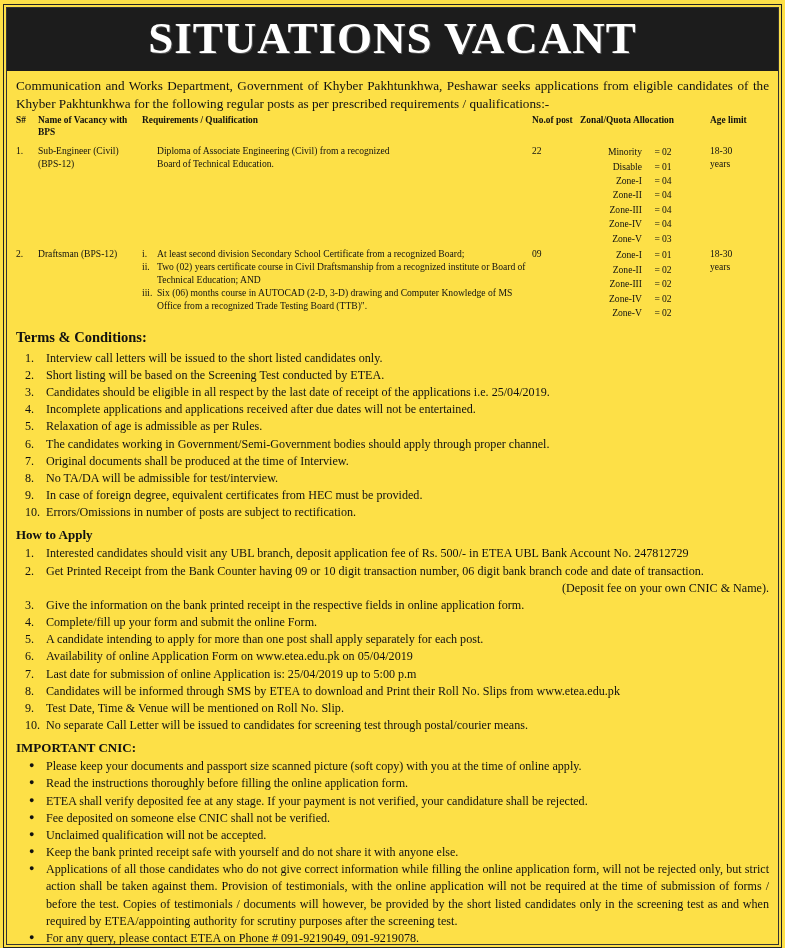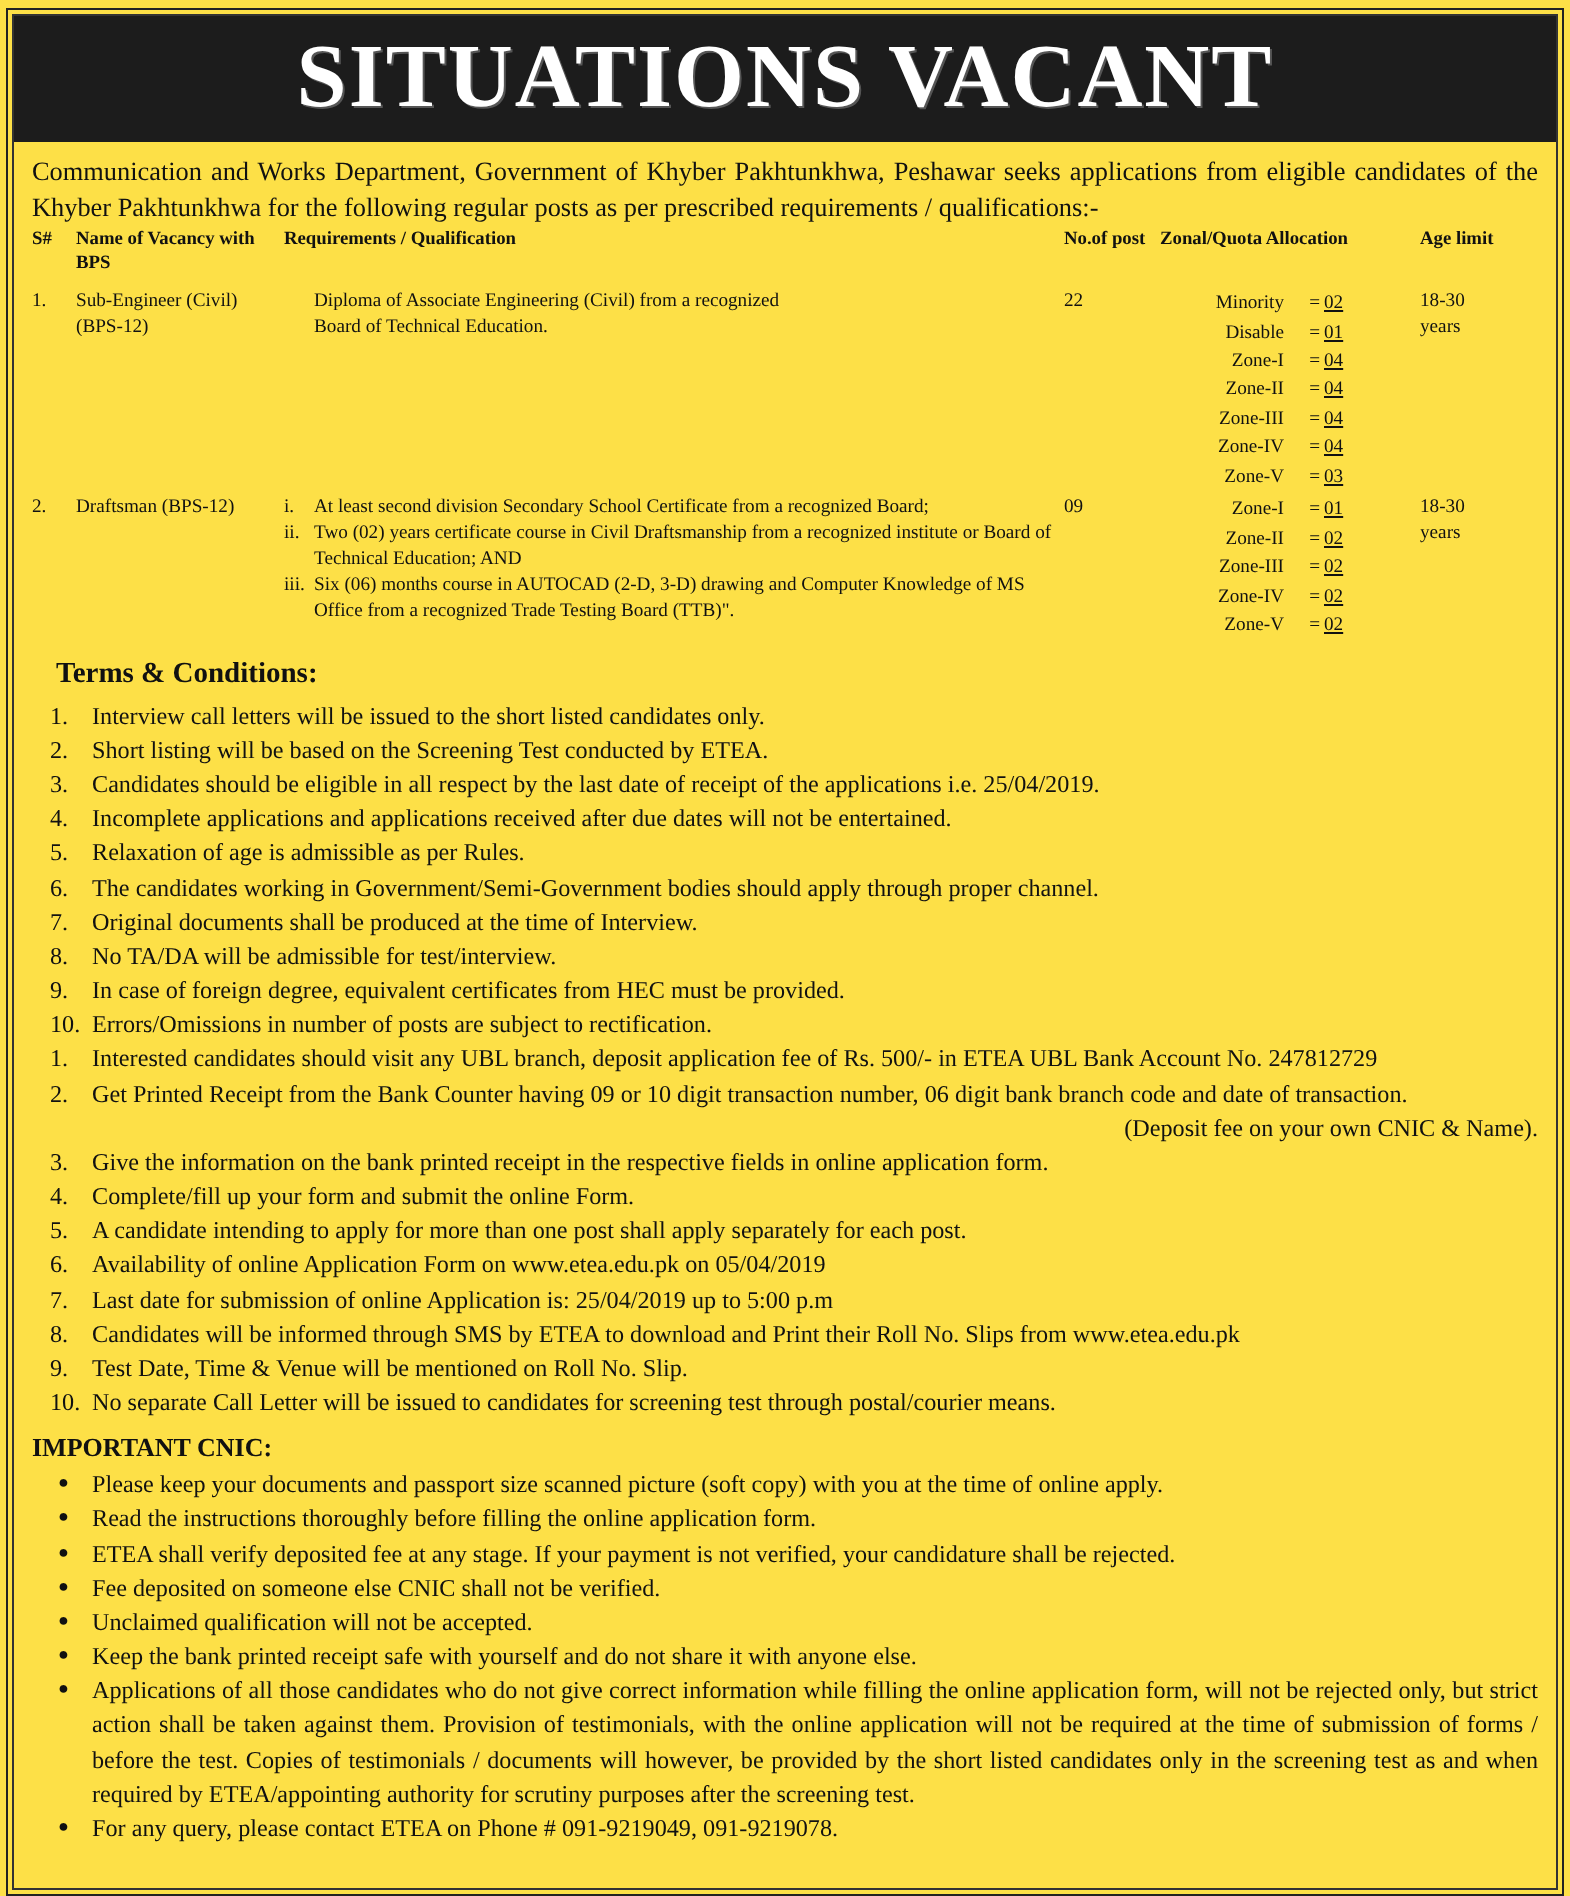--- a/index.html
+++ b/index.html
@@ -119,27 +119,27 @@
     font-size: 9.6px;
   }
   .quota-table td {
     padding: 0 0 0 0;
     line-height: 1.3;
     vertical-align: top;
     text-align: right;
   }
   .quota-label { width: 62px; }
   .quota-eq { width: 16px; text-align: left; }
-  .quota-val { text-align: left; text-decoration: underline; }
+  .quota-val { text-align: left; }
 
   
   .section-heading {
     font-size: 14.5px;
     font-weight: bold;
-    margin: 7px 0 4px 12px;
+    margin: 7px 0 4px 0;
   }
   .section-heading.compact {
     font-size: 13px;
     margin: 6px 0 2px 0;
   }
   
   ol.num-list, ul.bullet-list {
     margin: 0;
     padding: 0;
     list-style: none;
@@ -387,20 +387,21 @@
           <li>
             <span class="marker">9.</span>
             <span class="content">In case of foreign degree, equivalent certificates from HEC must be provided.</span>
           </li>
           <li>
             <span class="marker">10.</span>
             <span class="content">Errors/Omissions in number of posts are subject to rectification.</span>
           </li>
         </ol>
 
+        <div class="section-heading compact">How to Apply</div>
         <ol class="num-list">
           <li>
             <span class="marker">1.</span>
             <span class="content">Interested candidates should visit any UBL branch, deposit application fee of Rs. 500/- in ETEA UBL Bank Account No. 247812729</span>
           </li>
           <li>
             <span class="marker">2.</span>
             <span class="content">Get Printed Receipt from the Bank Counter having 09 or 10 digit transaction number, 06 digit bank branch code and date of transaction.</span>
           </li>
           <li style="display:block;">

